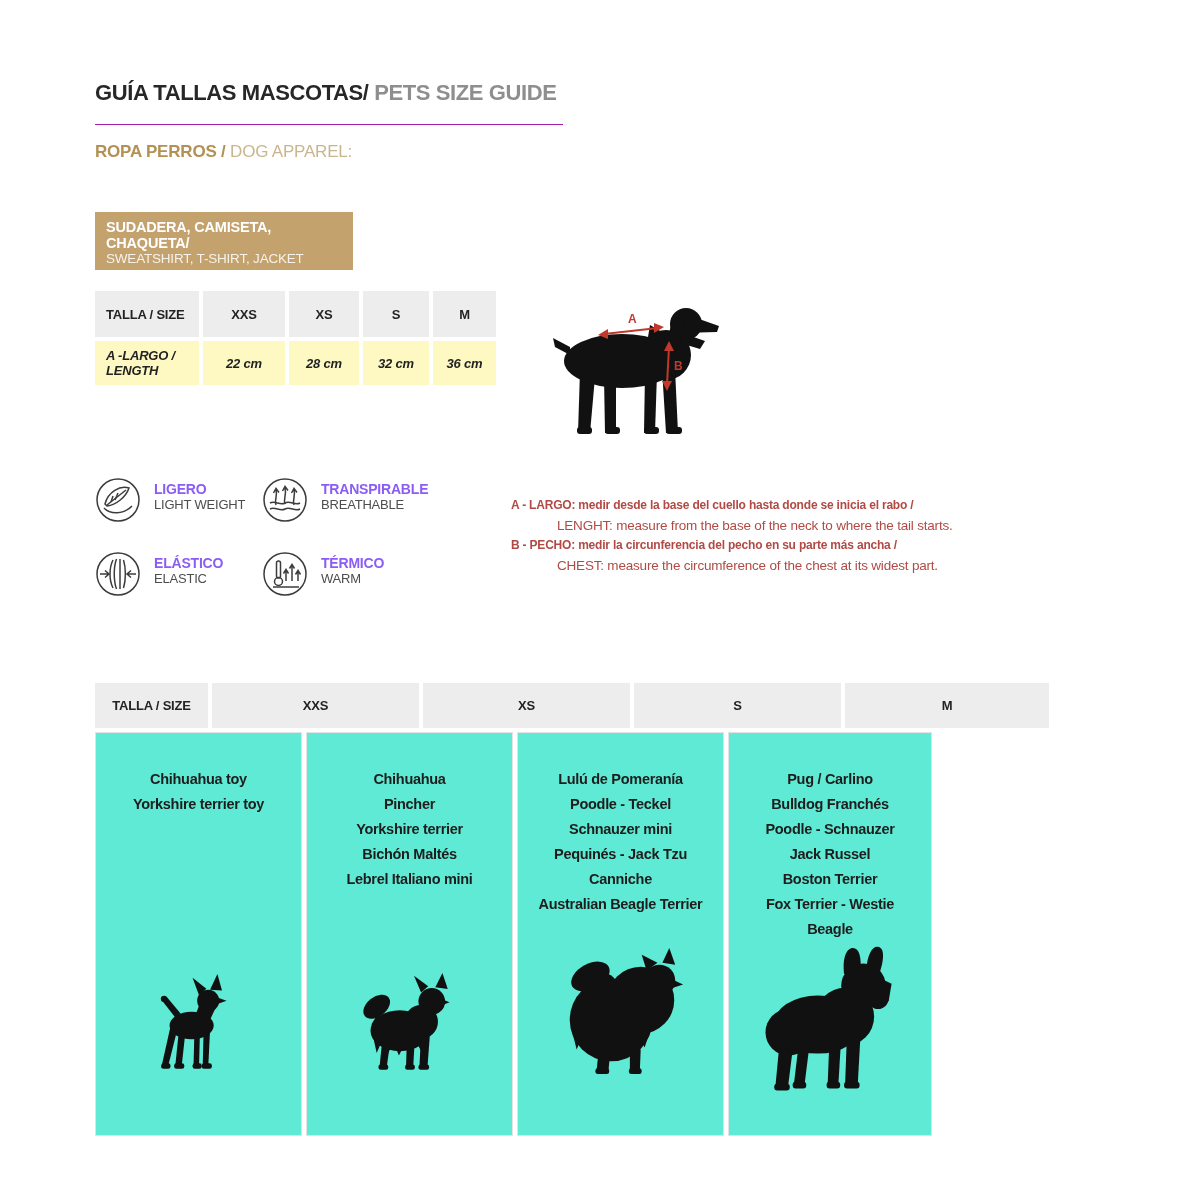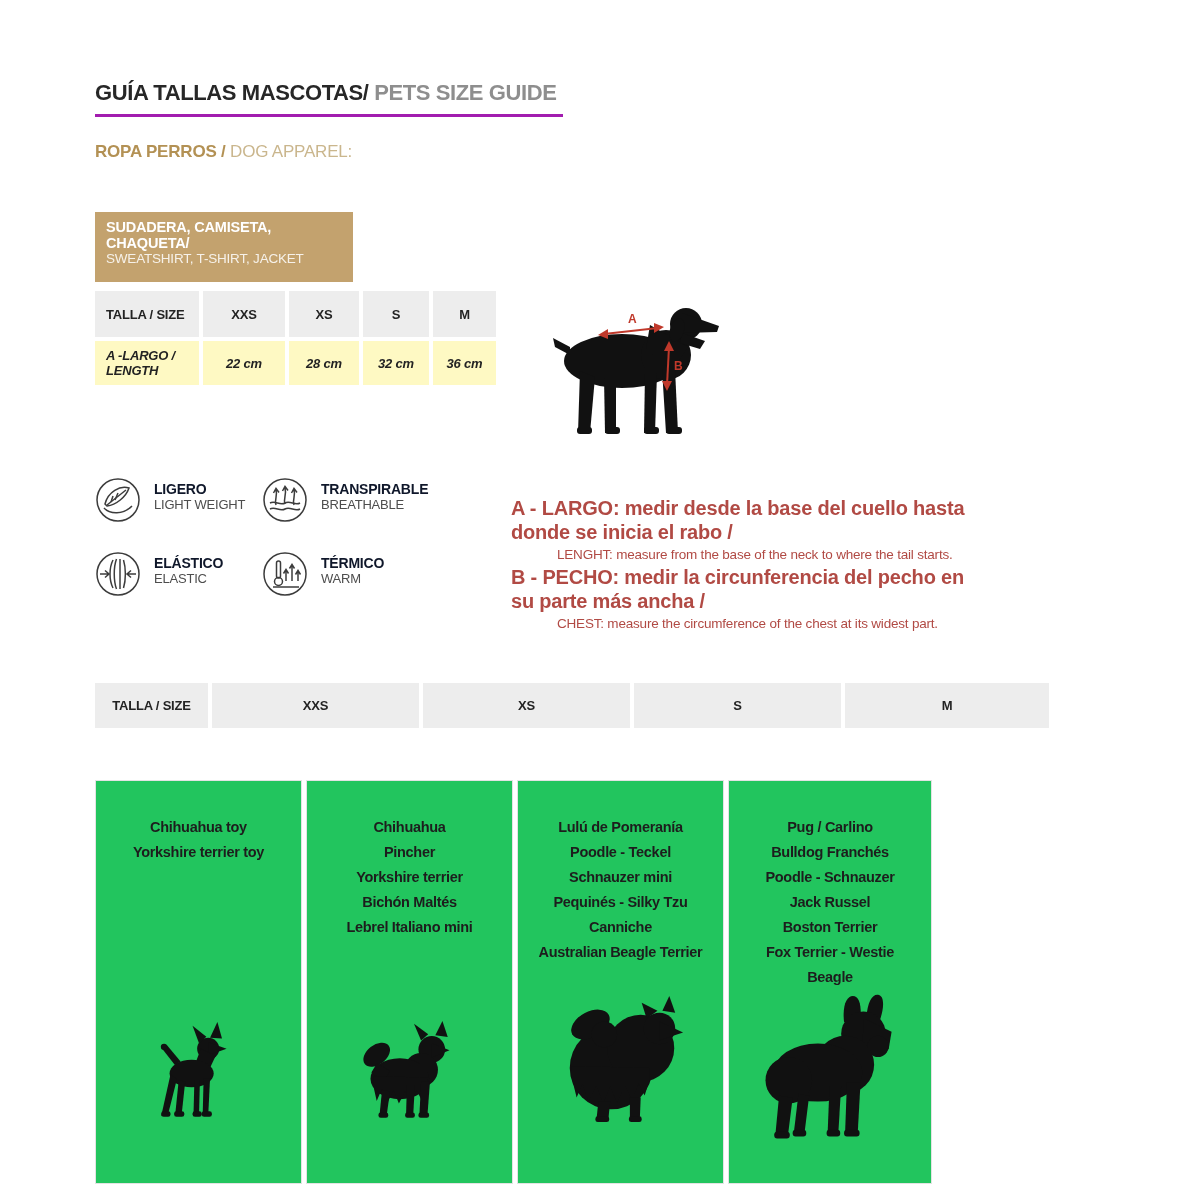--- a/index.html
+++ b/index.html
@@ -5,31 +5,31 @@
   * { margin:0; padding:0; box-sizing:border-box; }
   html,body { background:#ffffff; }
   #canvas {
     position:relative; width:1200px; height:1200px; background:#ffffff;
     font-family:"Liberation Sans", sans-serif; color:#222; overflow:hidden;
   }
   
   .title {
     position:absolute; left:95px; top:80px;
     font-size:22px; font-weight:bold; letter-spacing:-0.4px; color:#272727;
-    border-bottom:3px solid #a21caf; padding-bottom:8px; padding-right:6px;
+    border-bottom:1px solid #a21caf; padding-bottom:18px; padding-right:6px;
     white-space:nowrap;
   }
   .title .en { color:#8e8e8e; }
   
   .subtitle { position:absolute; left:95px; top:142px; font-size:17px; font-weight:bold;
     color:#b39154; letter-spacing:-0.2px; white-space:nowrap; }
   .subtitle .en { color:#cab68d; font-weight:normal; }
   
   .catbox { position:absolute; left:95px; top:212px; width:258px; background:#c3a26e;
-    color:#fff; padding:7px 11px 16px 11px; }
+    color:#fff; padding:7px 11px 4px 11px; }
   .catbox .l1 { font-size:14.5px; font-weight:bold; letter-spacing:-0.2px; }
   .catbox .l2 { font-size:13.5px; color:rgba(255,255,255,0.85); letter-spacing:-0.2px; }
   
   .sizetable { position:absolute; left:95px; top:291px; width:401px; }
   .st-row { display:flex; gap:4px; margin-bottom:4px; }
   .st-cell { display:flex; align-items:center; justify-content:center;
     font-size:13px; font-weight:bold; color:#232323; letter-spacing:-0.2px; }
   .c0 { width:104px; justify-content:flex-start; padding-left:11px; }
   .c1 { width:82px; } .c2 { width:70px; } .c3 { width:66px; } .c4 { width:63px; }
   .st-head .st-cell { background:#ededed; height:46px; }
@@ -37,38 +37,38 @@
   .st-b .st-cell { background:#ffffff; height:52px; border-bottom:1px solid #cfcfcf; }
   .st-b { gap:0; }
   .st-b .c0 { width:108px; }
   .st-b .c1 { width:86px; } .st-b .c2 { width:74px; } .st-b .c3 { width:70px; }
   .st-b .c1, .st-b .c2, .st-b .c3, .st-b .c4 { border-left:1px solid #cfcfcf; }
   
   .diagram { position:absolute; left:550px; top:297px; }
   
   .feature { position:absolute; display:flex; gap:13px; align-items:flex-start; }
   .feature .txt { padding-top:4px; }
-  .feature .es { font-size:14px; font-weight:bold; color:#0f172a; letter-spacing:-0.2px; }
+  .feature .es { font-size:14px; font-weight:bold; color:#8b5cf6; letter-spacing:-0.2px; }
   .feature .en { font-size:13px; color:#4d4d4d; letter-spacing:-0.2px; }
   #feat-0 { left:95px; top:477px; }
   #feat-1 { left:262px; top:477px; }
   #feat-2 { left:95px; top:551px; }
   #feat-3 { left:262px; top:551px; }
   
   .notes { position:absolute; left:511px; top:496px; width:460px; color:#b14a44; }
-  .note-es { font-size:20px; font-weight:bold; line-height:24px; letter-spacing:-0.2px; }
+  .note-es { font-size:12px; font-weight:bold; line-height:19px; letter-spacing:-0.2px; }
   .note-en { font-size:13.5px; line-height:21px; padding-left:46px; letter-spacing:-0.2px; }
   
   .breedtable { position:absolute; left:95px; top:683px; width:955px; }
   .bt-head { display:flex; gap:4px; margin-bottom:4px; }
   .bt-hcell { background:#ededed; height:45px; display:flex; align-items:center;
     justify-content:center; font-size:13px; font-weight:bold; color:#232323; letter-spacing:-0.2px; }
   .b0 { width:113px; } .b1,.b2,.b3 { width:207px; } .b4 { width:204px; }
   .bt-body { display:flex; gap:4px; }
-  .bt-cell { background:#22c55e; border:1px solid #e3e3e3; height:404px; position:relative;margin-top:48px; }
+  .bt-cell { background:#5eead4; border:1px solid #e3e3e3; height:404px; position:relative; }
   .bt-label { display:flex; flex-direction:column; align-items:center; justify-content:center;
     font-size:15px; font-weight:bold; color:#1f1f1f; line-height:24px; letter-spacing:-0.2px; }
   .breeds { padding-top:34px; text-align:center; font-size:14.5px; font-weight:bold;
     color:#1d1d1d; line-height:25px; letter-spacing:-0.3px; }
   .dogwrap { position:absolute; left:50%; transform:translateX(-50%); }
   #dog-xxs { bottom:56px; } #dog-xs { bottom:51px; } #dog-s { bottom:54px; } #dog-m { bottom:30px; }
   svg { display:block; }
 </style>
 </head>
 <body>
@@ -266,21 +266,21 @@
             <rect x="32" y="103" width="11" height="6" rx="2.5"></rect>
           </svg>
         </div>
       </div>
 
       <div class="bt-cell b3">
         <div class="breeds">
           <div>Lulú de Pomeranía</div>
           <div>Poodle - Teckel</div>
           <div>Schnauzer mini</div>
-          <div>Pequinés - Silky Tzu</div>
+          <div>Pequinés - Jack Tzu</div>
           <div>Canniche</div>
           <div>Australian Beagle Terrier</div>
         </div>
         <div class="dogwrap" id="dog-s">
           <svg width="148" height="138" viewBox="0 0 150 140" fill="#111111">
             <circle cx="65" cy="78" r="42"></circle>
             <circle cx="95" cy="58" r="34"></circle>
             <circle cx="114" cy="38" r="16"></circle>
             <polygon points="101,28 96,12 112,20"></polygon>
             <polygon points="117,20 124,5 130,22"></polygon>

